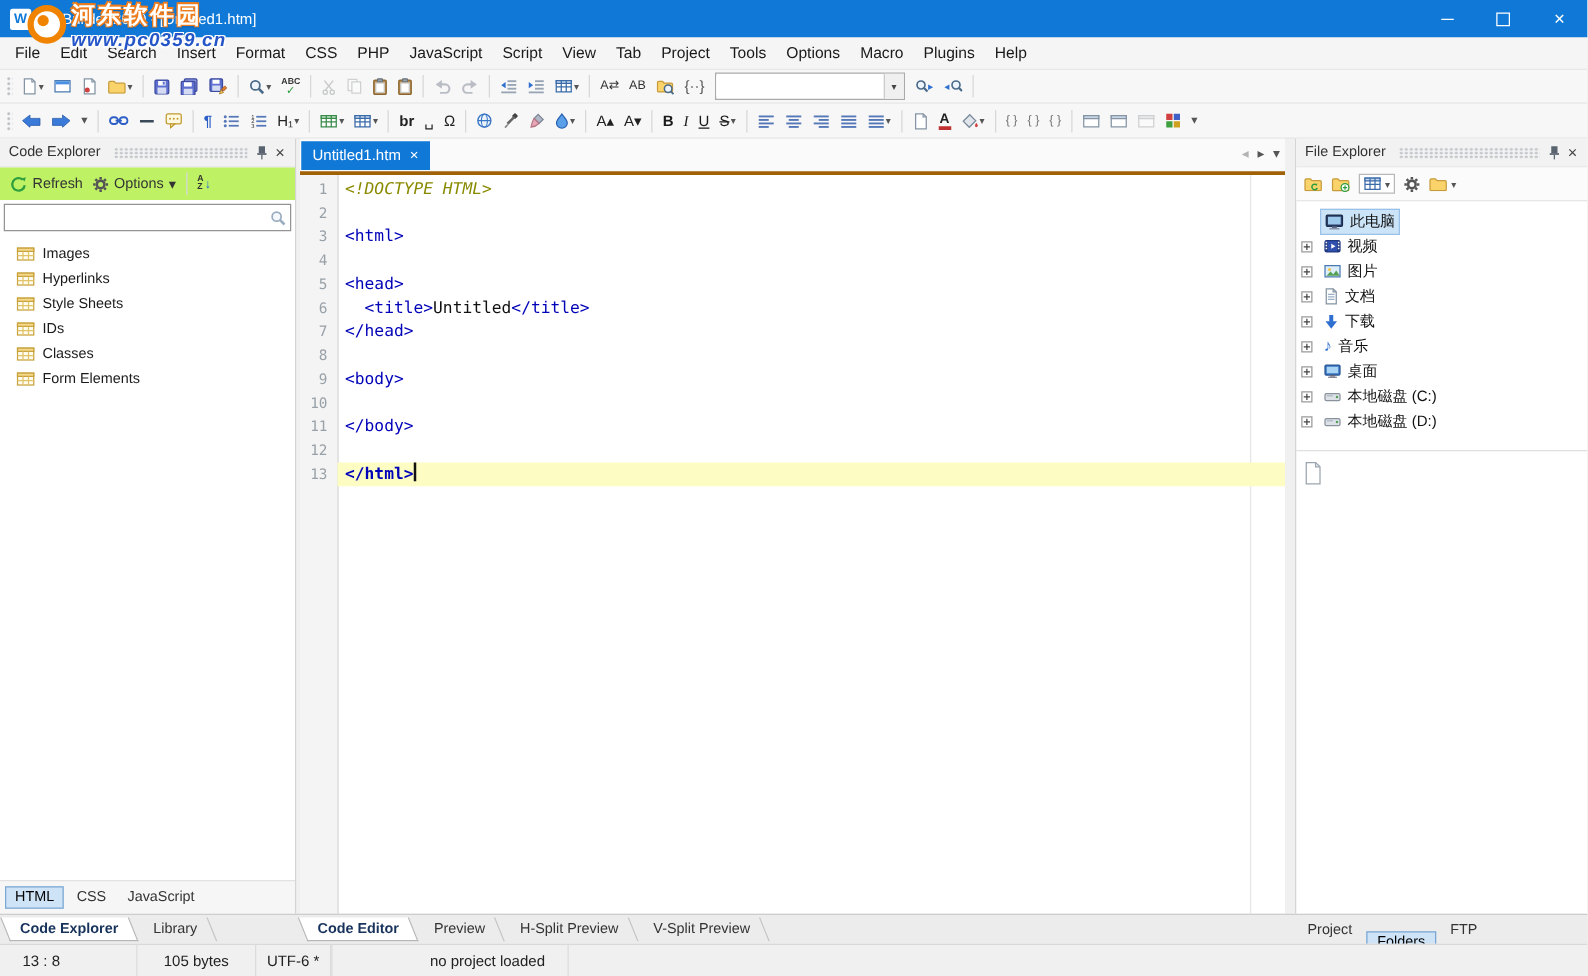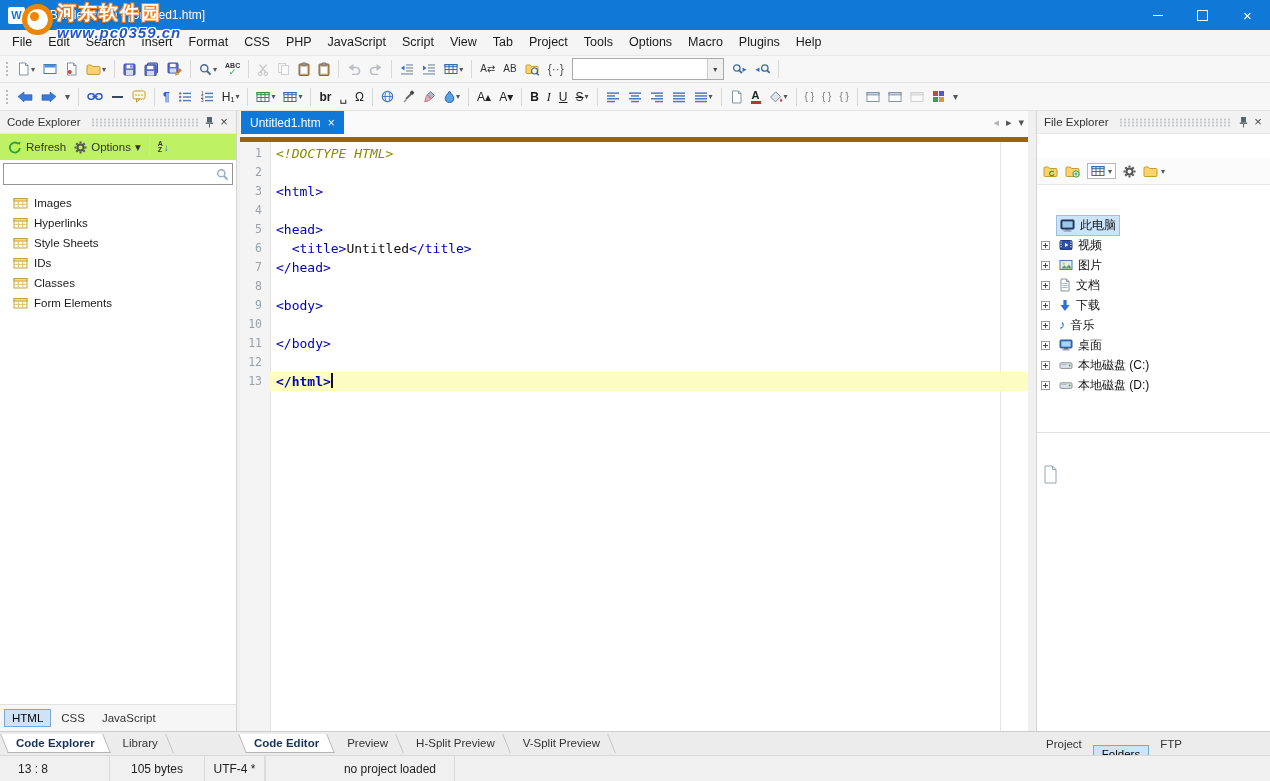--- a/index.html
+++ b/index.html
@@ -76,21 +76,21 @@
   .cesearch .ic{width:20px;opacity:.55;}
   .cetree{flex:1;overflow:hidden;padding-top:6px;}
   .titem{display:flex;align-items:center;gap:6px;height:20px;padding-left:13px;font-size:11.5px;color:#1a1a1a;}
   .langtabs{flex:0 0 26px;display:flex;align-items:center;gap:3px;padding:0 4px;background:#f6f6f6;
     border-top:1px solid #e2e2e2;}
   .ltab{font-size:11.5px;color:#333;padding:2px 7px;}
   .ltab.active{background:#cfe3f7;border:1px solid #7aa6d4;color:#000;}
 
   
   #center{position:absolute;left:240px;top:111px;width:788px;bottom:50px;display:flex;flex-direction:column;}
-  #tabstrip{height:26px;background:#fafafa;display:flex;align-items:flex-start;border-bottom:5px solid #a16207;
+  #tabstrip{height:26px;background:#fafafa;display:flex;align-items:center;border-bottom:3px solid #a16207;
     position:relative;flex:0 0 26px;}
   .dtab{height:23px;background:#1079d8;color:#fff;display:flex;align-items:center;padding:0 9px;
     font-size:12px;margin-left:1px;gap:7px;}
   .tclose{font-size:12px;line-height:10px;}
   .tstripbtns{position:absolute;right:4px;top:5px;display:flex;gap:7px;color:#555;font-size:11px;}
   .tsb.dis2{color:#b4b4b4;}
   #editor{flex:1;position:relative;overflow:hidden;padding-top:2px;box-sizing:border-box;
     background:linear-gradient(to right,#f4f4f4 30px,#e3e3e3 30px,#e3e3e3 31px,#fff 31px);
     font-family:"DejaVu Sans Mono",monospace;font-size:13px;}
   .ruler{position:absolute;left:760px;top:0;bottom:0;width:1px;background:#e6e6e6;}
@@ -99,21 +99,21 @@
     font-size:11.5px;box-sizing:border-box;}
   .eline .code{flex:1;white-space:pre;padding-left:6px;color:#111;}
   .eline.current .code{background:#fdfdc3;font-weight:bold;}
   .tk-doctype{color:#8a8a00;font-style:italic;}
   .tk-tag{color:#0000b8;}
   .tk-plain{color:#111;}
   .caret{display:inline-block;width:2px;height:15px;background:#111;vertical-align:-2px;}
 
   
   #rightpanel{position:absolute;left:1036px;top:111px;width:234px;bottom:50px;background:#fff;
-    border-left:1px solid #d4d4d4;display:flex;flex-direction:column;box-sizing:border-box;gap:24px;}
+    border-left:1px solid #d4d4d4;display:flex;flex-direction:column;box-sizing:border-box;}
   .fetools{height:26px;display:flex;align-items:center;gap:7px;padding:0 6px;border-bottom:1px solid #e6e6e6;
     background:#fbfbfb;flex:0 0 26px;}
   .febtn{display:flex;align-items:center;gap:2px;}
   .febtn.boxed{border:1px solid #b8b8b8;background:#fff;padding:1px 3px;}
   .fetree{flex:0 0 auto;padding-top:6px;}
   .fitem{display:flex;align-items:center;height:20px;font-size:12px;color:#111;padding-left:4px;gap:5px;}
   .fitem.root{padding-left:19px;font-family:Liberation Mono, monospace;}
   .expander{width:9px;height:9px;border:1px solid #9a9a9a;background:#fff;position:relative;
     flex:0 0 9px;box-sizing:border-box;}
   .expander::before{content:'';position:absolute;left:1px;top:3px;width:5px;height:1px;background:#444;}
@@ -1150,21 +1150,21 @@
     <div class="bzone rightz">
         <span class="ptab">Project</span>
         <span class="ptab active">Folders</span>
         <span class="ptab">FTP</span>
       </div>
   </div>
 
   <div id="statusbar">
     <span class="sseg s1">13 : 8</span>
     <span class="sseg s2">105 bytes</span>
-    <span class="sseg s3">UTF-4 *</span>
+    <span class="sseg s3">UTF-6 *</span>
     <span class="sseg s5">no project loaded</span>
   </div>
 
   <div id="watermark">
     <span class="wm-logo"></span>
     <span class="wm-txt">
       <span class="wm1">河东软件园</span>
       <span class="wm2">www.pc0359.cn</span>
     </span>
   </div>

